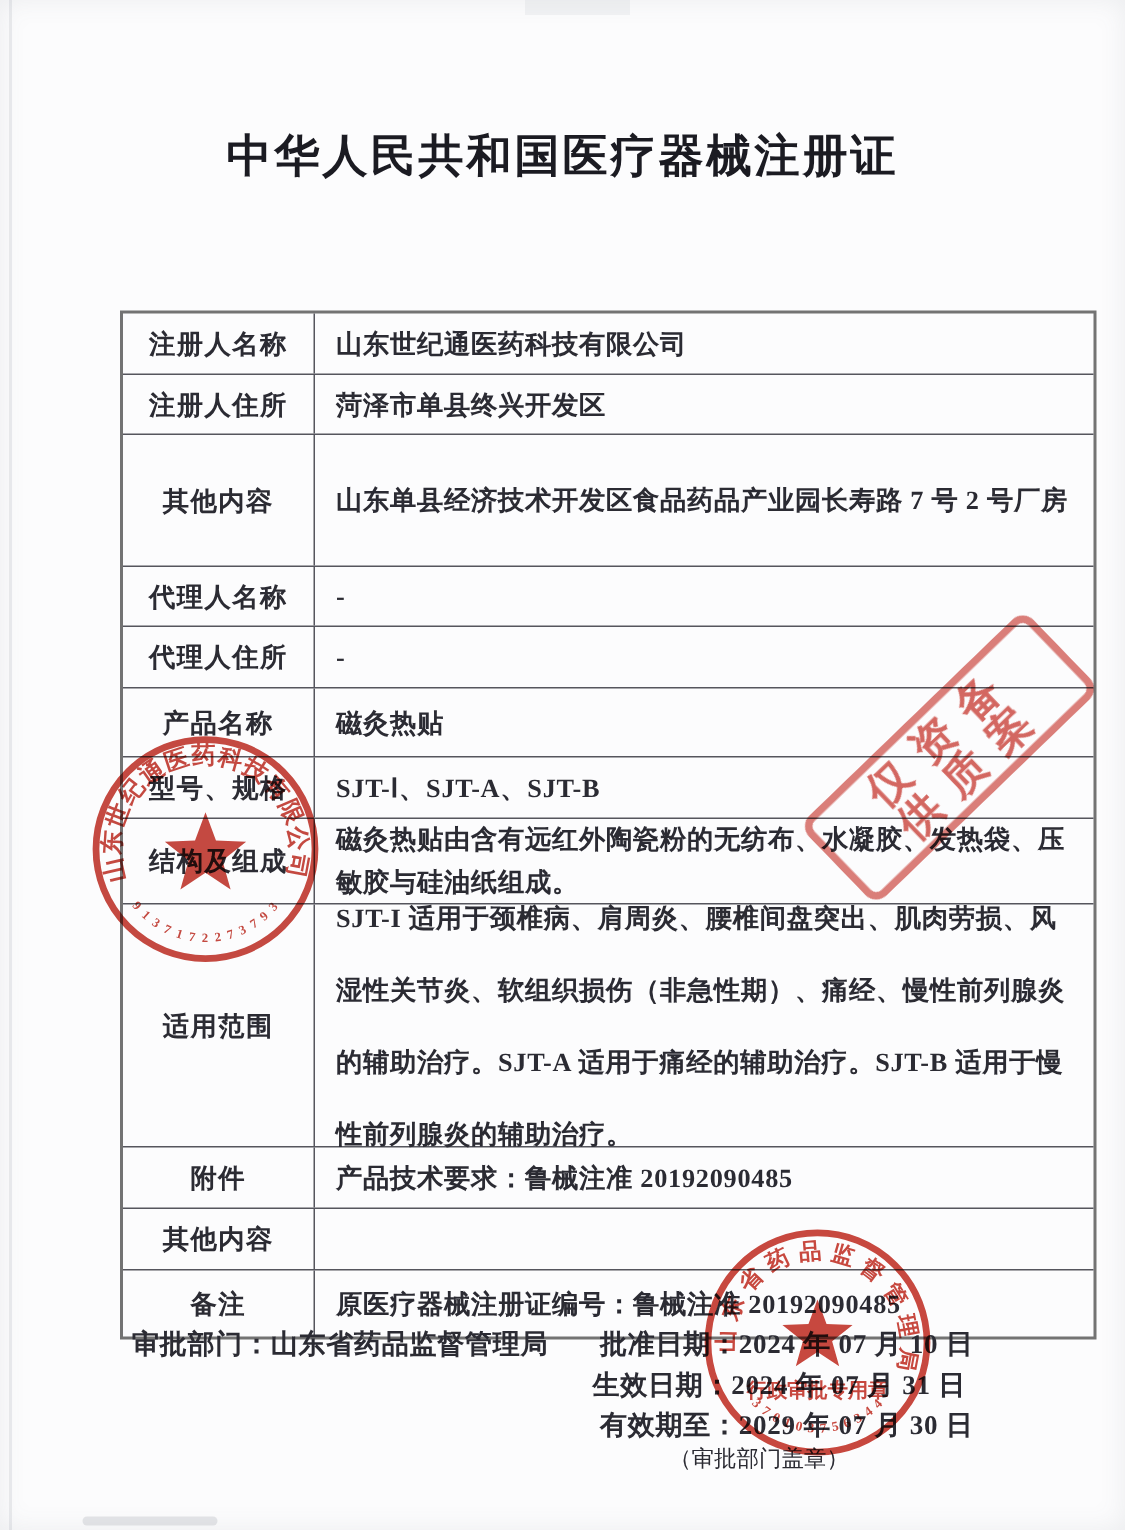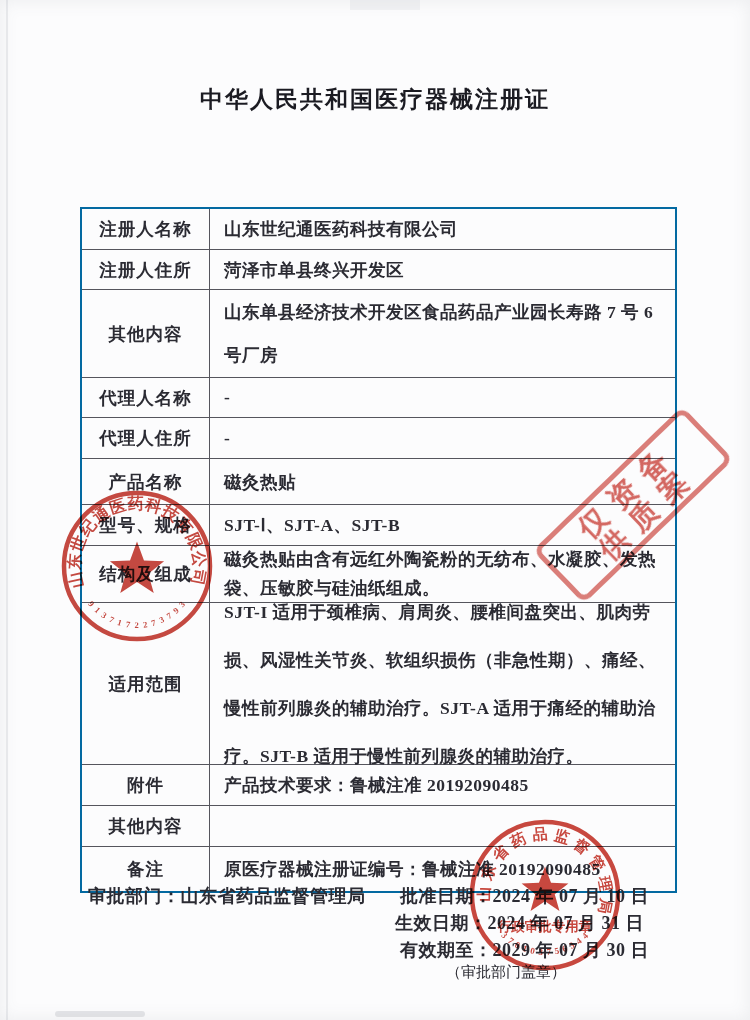--- a/index.html
+++ b/index.html
@@ -4,25 +4,25 @@
 <style>
   html,body{margin:0;padding:0;background:#e9eaec;}
   .page{position:relative;width:750px;height:1020px;margin:0 auto;background:#fcfcfd;
         font-family:"Liberation Serif",serif;color:#2b2b33;overflow:hidden;
         box-shadow:inset 0 0 18px rgba(90,95,110,.10);}
   .edge-l{position:absolute;left:6px;top:0;width:2px;height:1020px;background:rgba(130,136,148,.14);}
   .smudge-b{position:absolute;left:55px;top:1011px;width:90px;height:6px;background:rgba(140,146,156,.22);border-radius:3px;}
   .smudge-t{position:absolute;left:350px;top:0;width:70px;height:10px;background:rgba(150,155,165,.10);}
 
   .title{position:absolute;top:84px;left:0;width:100%;text-align:center;
-         font-family:"Liberation Sans",sans-serif;font-weight:800;font-size:23px;
+         font-family:"Liberation Sans",sans-serif;font-weight:800;font-size:30px;
          letter-spacing:2px;color:#1b1b22;}
   .certno{position:absolute;top:169px;left:97px;font-size:17.5px;font-weight:700;letter-spacing:.5px;}
 
-  .tbl{position:absolute;top:207px;left:80px;width:597px;border:2px solid #0369a1;box-sizing:border-box;}
+  .tbl{position:absolute;top:207px;left:80px;width:651px;border:2px solid #737373;box-sizing:border-box;}
   .tr{display:flex;border-top:1.5px solid #55555d;}
   .tr:first-child{border-top:none;}
   .th{flex:0 0 127px;display:flex;align-items:center;justify-content:center;
       font-weight:700;font-size:17.5px;letter-spacing:1px;border-right:1.5px solid #55555d;}
   .td{flex:1;display:flex;align-items:center;padding:2px 10px 2px 14px;
       font-size:17.5px;font-weight:600;letter-spacing:.5px;}
 
   .foot-line{position:absolute;font-size:18px;font-weight:600;letter-spacing:.5px;}
   .seal-note{position:absolute;top:963px;left:400px;width:212px;text-align:center;
              font-size:15px;font-weight:400;}
@@ -48,21 +48,21 @@
     <div class="tr" style="height:40px">
       <div class="th">注册人名称</div>
       <div class="td">山东世纪通医药科技有限公司</div>
     </div>
     <div class="tr" style="height:39px">
       <div class="th">注册人住所</div>
       <div class="td">菏泽市单县终兴开发区</div>
     </div>
     <div class="tr" style="height:87px">
       <div class="th">其他内容</div>
-      <div class="td" style="line-height:43px">山东单县经济技术开发区食品药品产业园长寿路 7 号 6 号厂房</div>
+      <div class="td" style="line-height:43px">山东单县经济技术开发区食品药品产业园长寿路 7 号 2 号厂房</div>
     </div>
     <div class="tr" style="height:39px">
       <div class="th">代理人名称</div>
       <div class="td">-</div>
     </div>
     <div class="tr" style="height:40px">
       <div class="th">代理人住所</div>
       <div class="td">-</div>
     </div>
     <div class="tr" style="height:45px">

